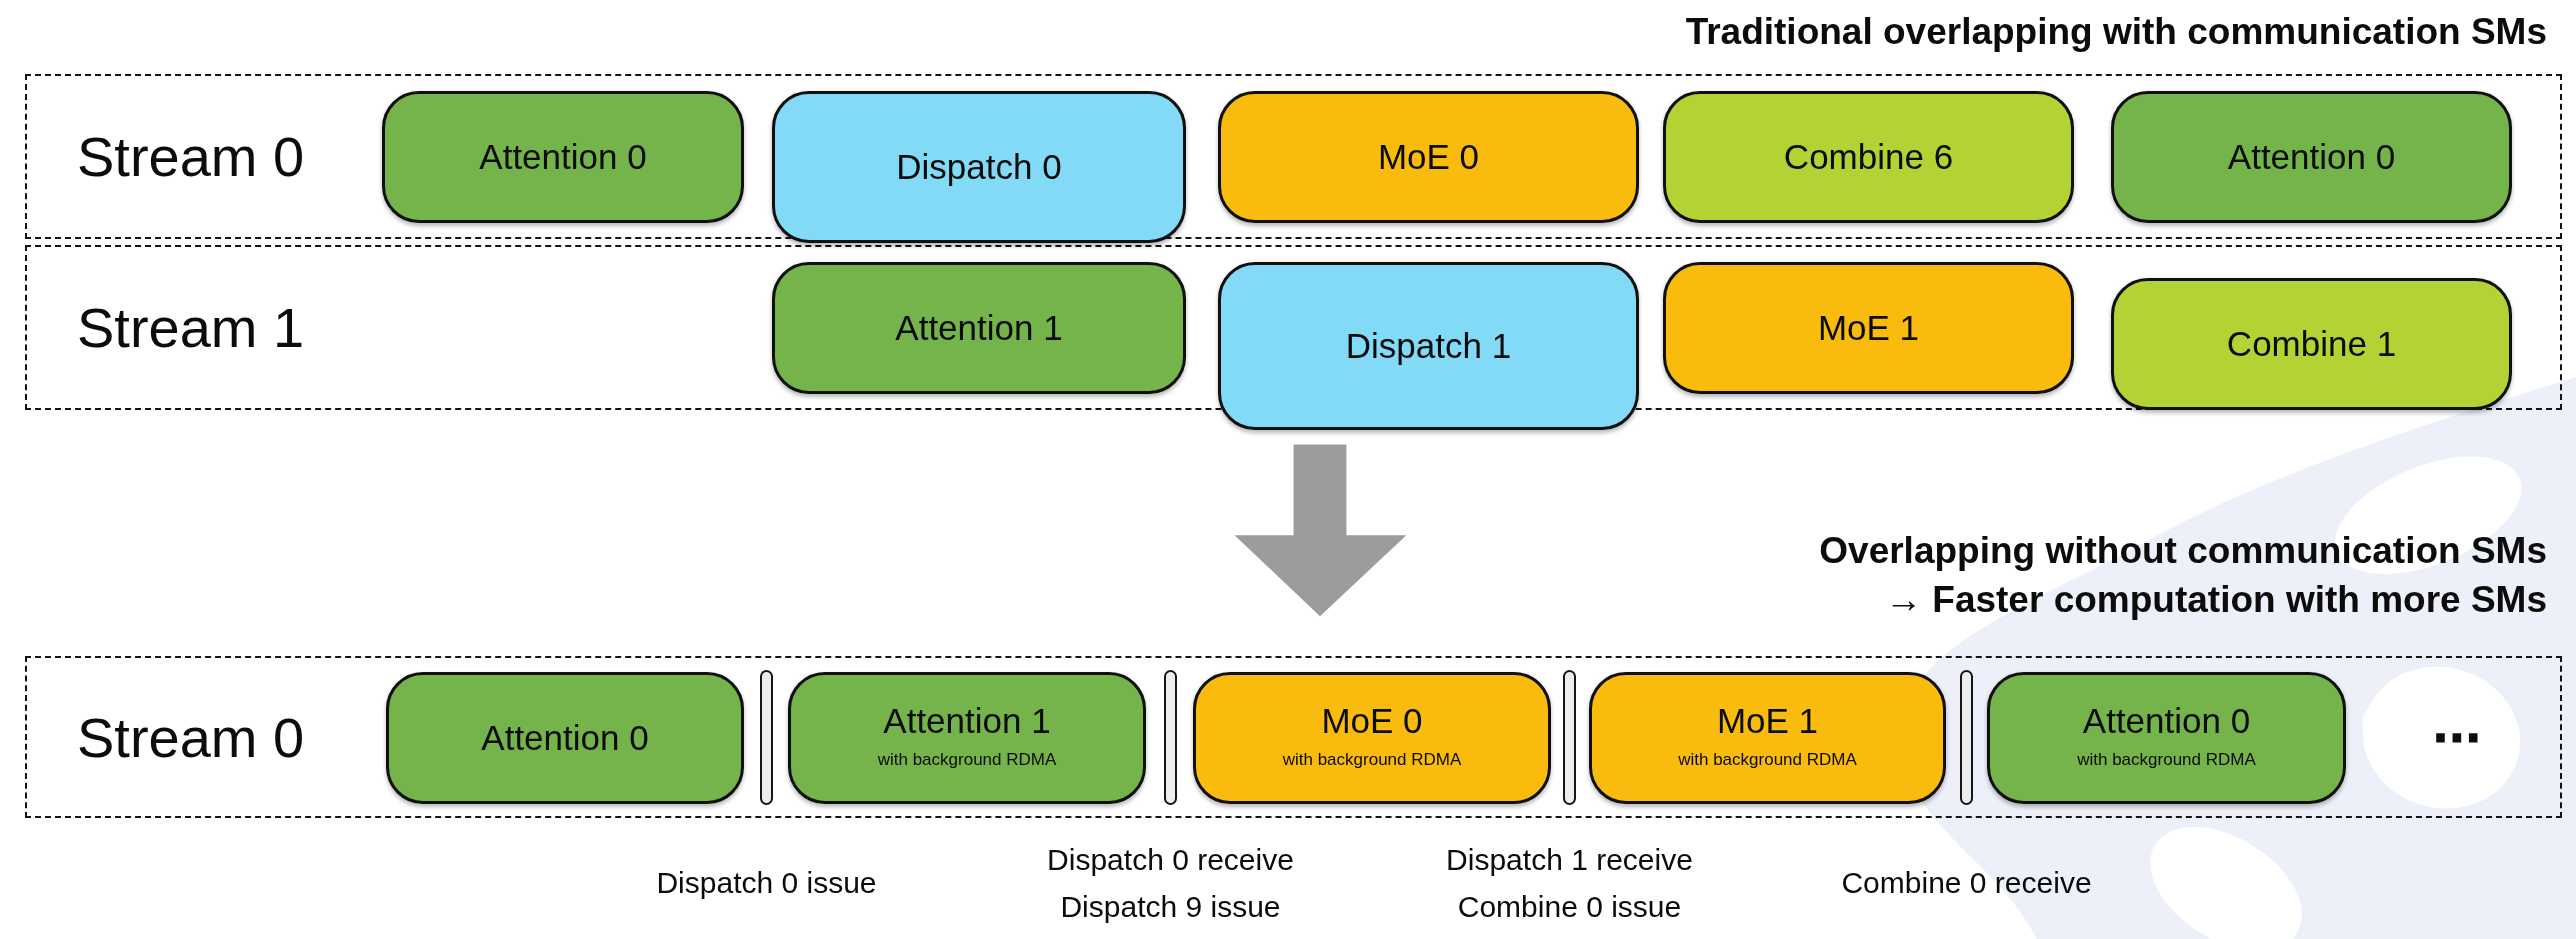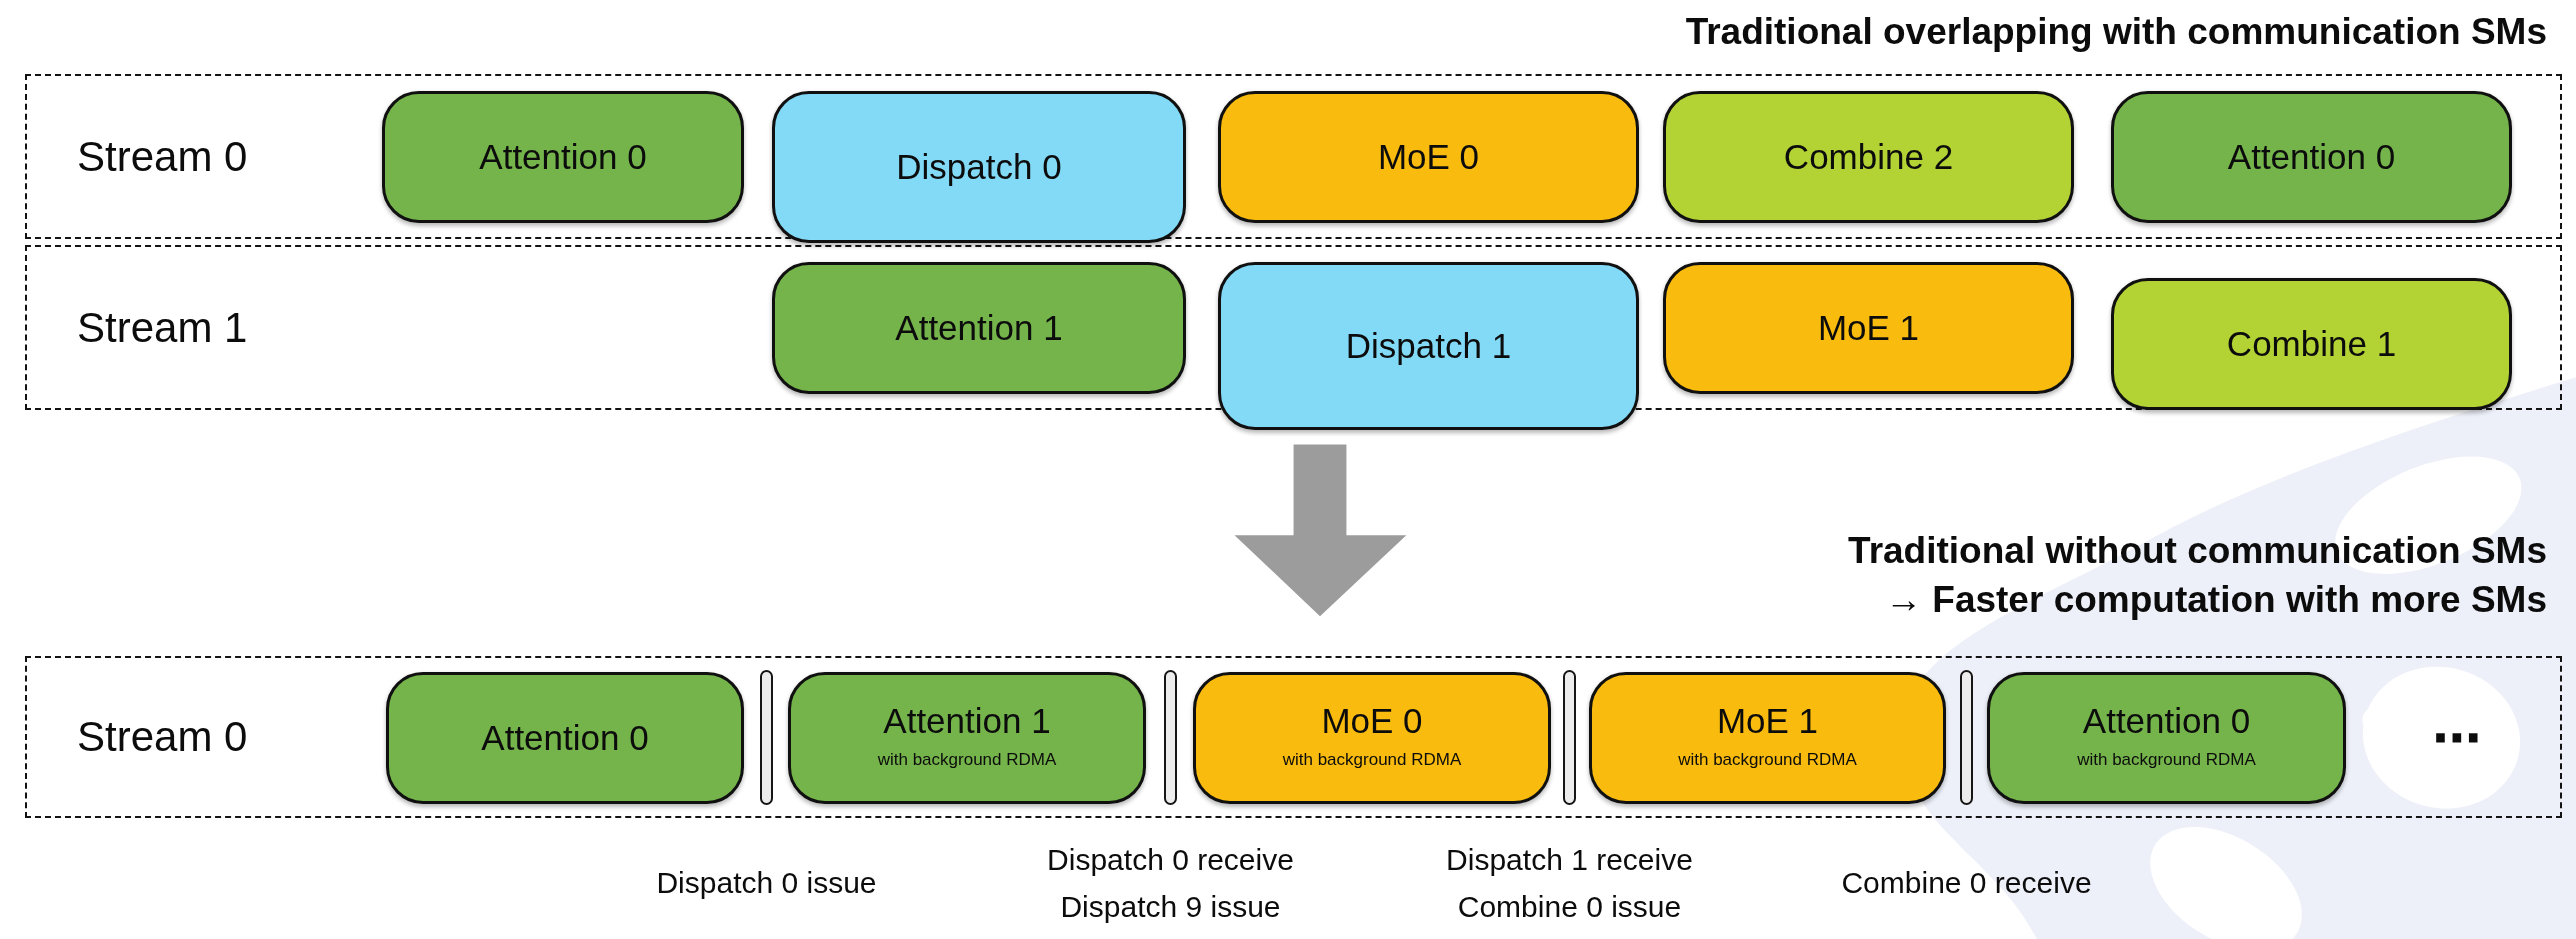--- a/index.html
+++ b/index.html
@@ -40,21 +40,21 @@
   #box-stream1     { top: 245px; height: 165px; }
   #box-stream0-bot { top: 656px; height: 162px; }
 
   .stream-label {
     position: absolute;
     left: 77px;
     width: 282px;
     z-index: 2;
     display: flex;
     align-items: center;
-    font-size: 42px;
+    font-size: 56px;
     white-space: nowrap;
   }
   #label-stream0-top { top: 74px;  height: 165px; }
   #label-stream1     { top: 245px; height: 165px; }
   #label-stream0-bot { top: 656px; height: 162px; }
 
   .block {
     position: absolute;
     z-index: 2;
     border: 3.5px solid #101010;
@@ -115,21 +115,21 @@
     <path d="M828,8 C660,60 470,120 330,200 C200,270 55,320 60,420 C66,520 170,555 215,648 L828,648 Z" fill="#edf0f8"></path>
     <ellipse fill="#ffffff" cx="660" cy="165" rx="112" ry="56" transform="rotate(-22 660 165)"></ellipse>
     <ellipse fill="#ffffff" cx="675" cy="418" rx="90" ry="80" transform="rotate(15 675 418)"></ellipse>
     <circle fill="#ffffff" cx="600" cy="398" r="15"></circle>
     <ellipse fill="#ffffff" cx="430" cy="590" rx="95" ry="58" transform="rotate(32 430 590)"></ellipse>
   </svg>
 
   <div class="title" id="title-top">Traditional overlapping with communication SMs</div>
 
   <div class="title" id="title-bottom">
-    <div>Traditional without communication SMs</div>
+    <div>Overlapping without communication SMs</div>
     <div>→ Faster computation with more SMs</div>
   </div>
 
   <div class="rowbox" id="box-stream0-top"></div>
   <div class="rowbox" id="box-stream1"></div>
   <div class="rowbox" id="box-stream0-bot"></div>
 
   <div class="stream-label" id="label-stream0-top">Stream 0</div>
   <div class="stream-label" id="label-stream1">Stream 1</div>
   <div class="stream-label" id="label-stream0-bot">Stream 0</div>
@@ -141,21 +141,21 @@
 <div class="block" style="left: 382px; top: 91px; width: 362px; height: 132px; background: rgb(116, 180, 75);">
       <span class="blk-label">Attention 0</span>
     </div>
     <div class="block" style="left: 772px; top: 91px; width: 414px; height: 152px; background: rgb(131, 218, 247);">
       <span class="blk-label">Dispatch 0</span>
     </div>
     <div class="block" style="left: 1218px; top: 91px; width: 421px; height: 132px; background: rgb(249, 187, 14);">
       <span class="blk-label">MoE 0</span>
     </div>
     <div class="block" style="left: 1663px; top: 91px; width: 411px; height: 132px; background: rgb(179, 211, 53);">
-      <span class="blk-label">Combine 2</span>
+      <span class="blk-label">Combine 6</span>
     </div>
     <div class="block" style="left: 2111px; top: 91px; width: 401px; height: 132px; background: rgb(116, 180, 75);">
       <span class="blk-label">Attention 0</span>
     </div>
     <div class="block" style="left: 772px; top: 262px; width: 414px; height: 132px; background: rgb(116, 180, 75);">
       <span class="blk-label">Attention 1</span>
     </div>
     <div class="block" style="left: 1218px; top: 262px; width: 421px; height: 168px; background: rgb(131, 218, 247);">
       <span class="blk-label">Dispatch 1</span>
     </div>

